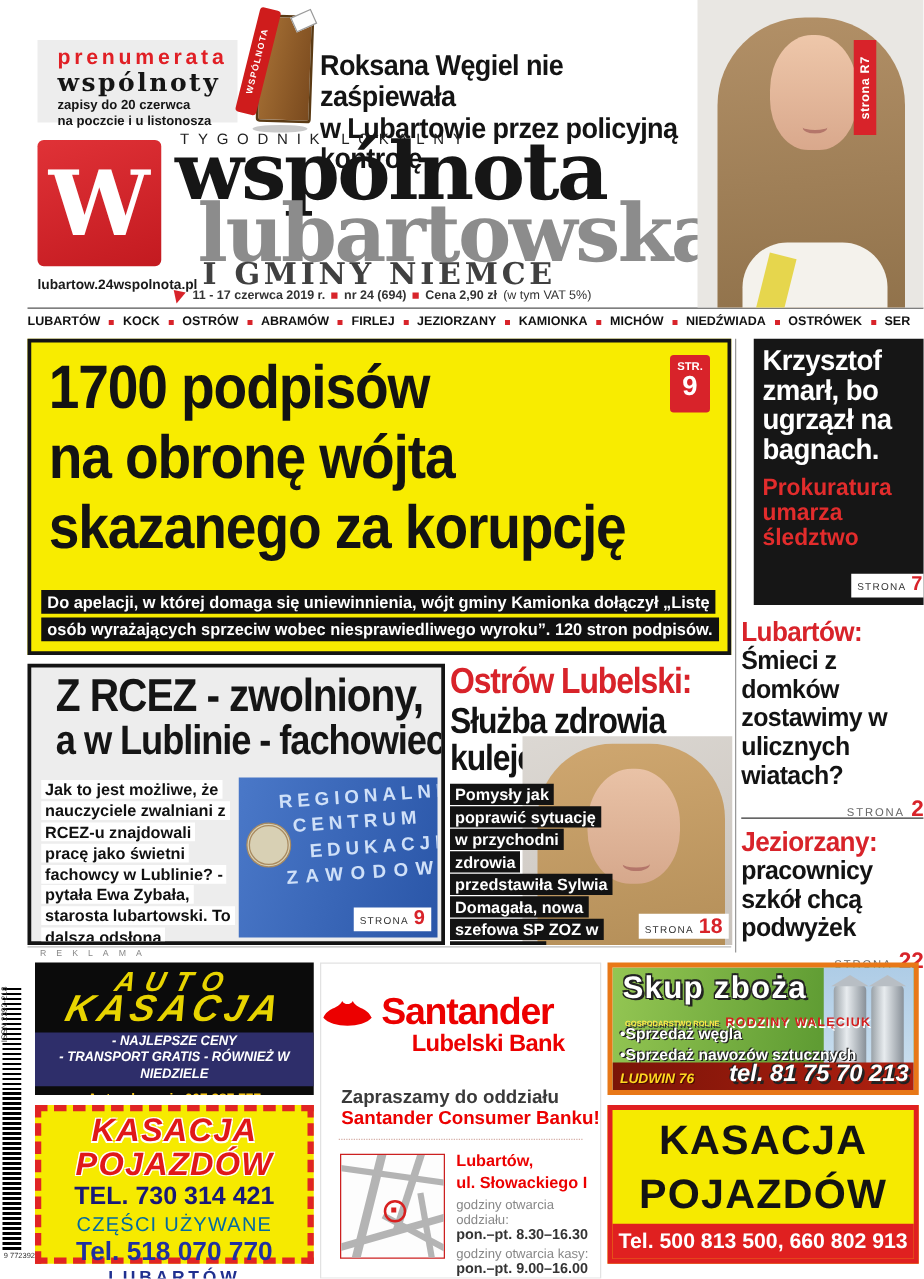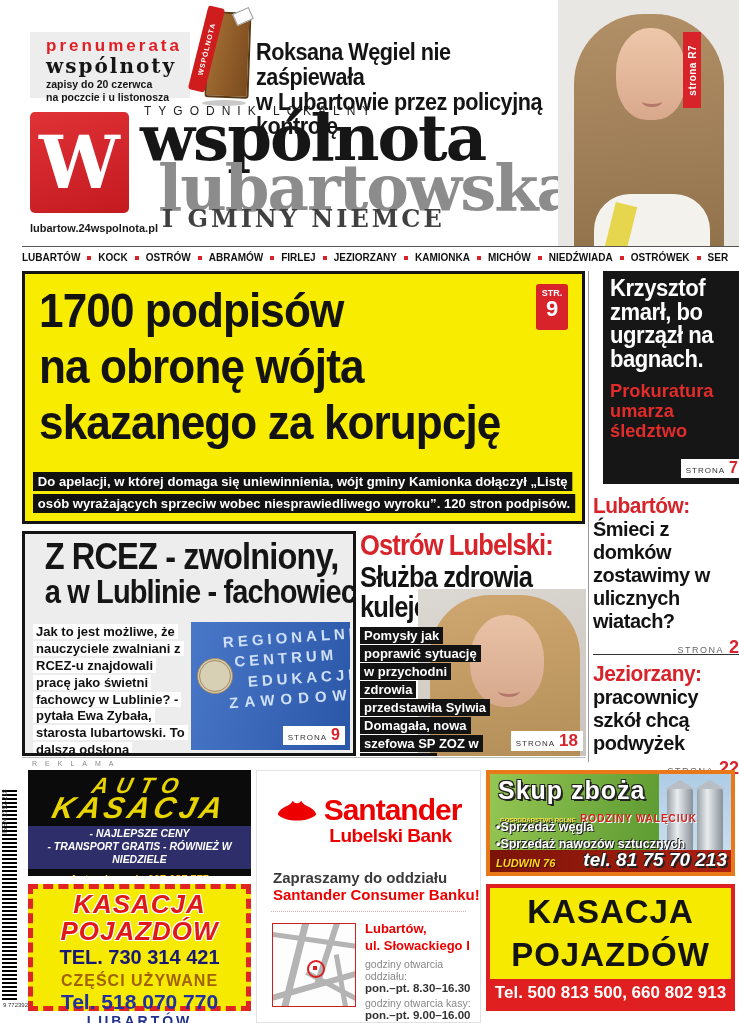--- a/index.html
+++ b/index.html
@@ -129,27 +129,27 @@
   #ad-auto .navy{background:#2e2e6a;margin-top:3px;padding:1px 0 2px;}
   #ad-auto .navy div{color:#fff;font-style:italic;font-weight:800;font-size:11px;line-height:1.2;transform:scaleX(.95);}
   #ad-auto .c{color:#f5c518;font-weight:bold;font-size:11px;line-height:1.45;}
   #ad-auto .cwrap{margin-top:3px;}
 
   
   #ad-kas-l{left:28px;top:884px;width:223px;height:127px;background:#f6ea00;border:5px dashed #e02424;box-sizing:border-box;text-align:center;padding-top:2px;}
   #ad-kas-l .t{color:#e01818;font-style:italic;font-weight:800;font-size:26px;letter-spacing:1px;line-height:1.05;
      text-shadow:1px 1px 0 #fff,-1px -1px 0 #fff,1px -1px 0 #fff,-1px 1px 0 #fff;}
   #ad-kas-l .p1{color:#181878;font-weight:800;font-size:20px;line-height:1.15;}
-  #ad-kas-l .parts{color:#a16207;font-weight:700;font-size:16px;letter-spacing:1px;margin-top:3px;}
+  #ad-kas-l .parts{color:#0369a1;font-weight:400;font-size:16px;letter-spacing:1px;margin-top:3px;}
   #ad-kas-l .p2{color:#2030a0;font-weight:800;font-size:21px;line-height:1.1;}
   #ad-kas-l .city{color:#203090;font-weight:800;font-size:14px;letter-spacing:3px;}
 
   
   #ad-san{left:256px;top:770px;width:225px;height:253px;background:#fff;border:1px solid #e2e2e2;box-sizing:border-box;}
-  #san-logo{display:flex;align-items:center;justify-content:center;gap:6px;margin-top:22px;}
+  #san-logo{display:flex;align-items:center;gap:6px;margin-top:22px;}
   #san-logo .word{color:#ec0000;font-weight:bold;font-size:30px;letter-spacing:-1px;}
   #san-sub{text-align:center;color:#ec0000;font-weight:bold;font-size:19px;letter-spacing:-.5px;margin:-2px 0 0 44px;}
   #san-inv{margin:22px 0 0 16px;}
   #san-inv .i1{color:#3a3a3a;font-weight:bold;font-size:15px;}
   #san-inv .i2{color:#ec0000;font-weight:bold;font-size:15px;}
   #san-dots{margin:8px 14px 0;border-top:1px dotted #d6b0a8;}
   #san-map{position:absolute;left:15px;top:152px;width:82px;height:82px;border:1.5px solid #cc2020;background:#fdfdfd;overflow:hidden;}
   .street{position:absolute;background:#b4b4b4;}
   #san-map .pin{position:absolute;left:34px;top:36px;width:14px;height:14px;border:2px solid #d82020;border-radius:50%;}
   #san-map .pin::after{content:"";position:absolute;left:4px;top:4px;width:4px;height:4px;background:#d82020;}
@@ -220,20 +220,29 @@
   </div>
 
   <div class="abs" id="tagline">TYGODNIK LOKALNY</div>
   <div class="abs" id="title1">wspólnota</div>
   <div class="abs" id="title2">lubartowska</div>
   <div class="abs" id="logo">
       <span>W</span>
     </div>
   <div class="abs" id="subtitle">I GMINY NIEMCE</div>
   <div class="abs" id="website">lubartow.24wspolnota.pl</div>
+  <div class="abs" id="dateline">
+    <span class="flag-ico"></span>
+    <b>11 - 17 czerwca 2019 r.</b>
+    <span class="sq"></span>
+    <b>nr 24 (694)</b>
+    <span class="sq"></span>
+    <b>Cena 2,90 zł</b>
+    <span>(w tym VAT 5%)</span>
+  </div>
 
   <div class="abs" id="nav">
     <span>LUBARTÓW</span>
       <span class="sq"></span>
     <span>KOCK</span>
       <span class="sq"></span>
     <span>OSTRÓW</span>
       <span class="sq"></span>
     <span>ABRAMÓW</span>
       <span class="sq"></span>

